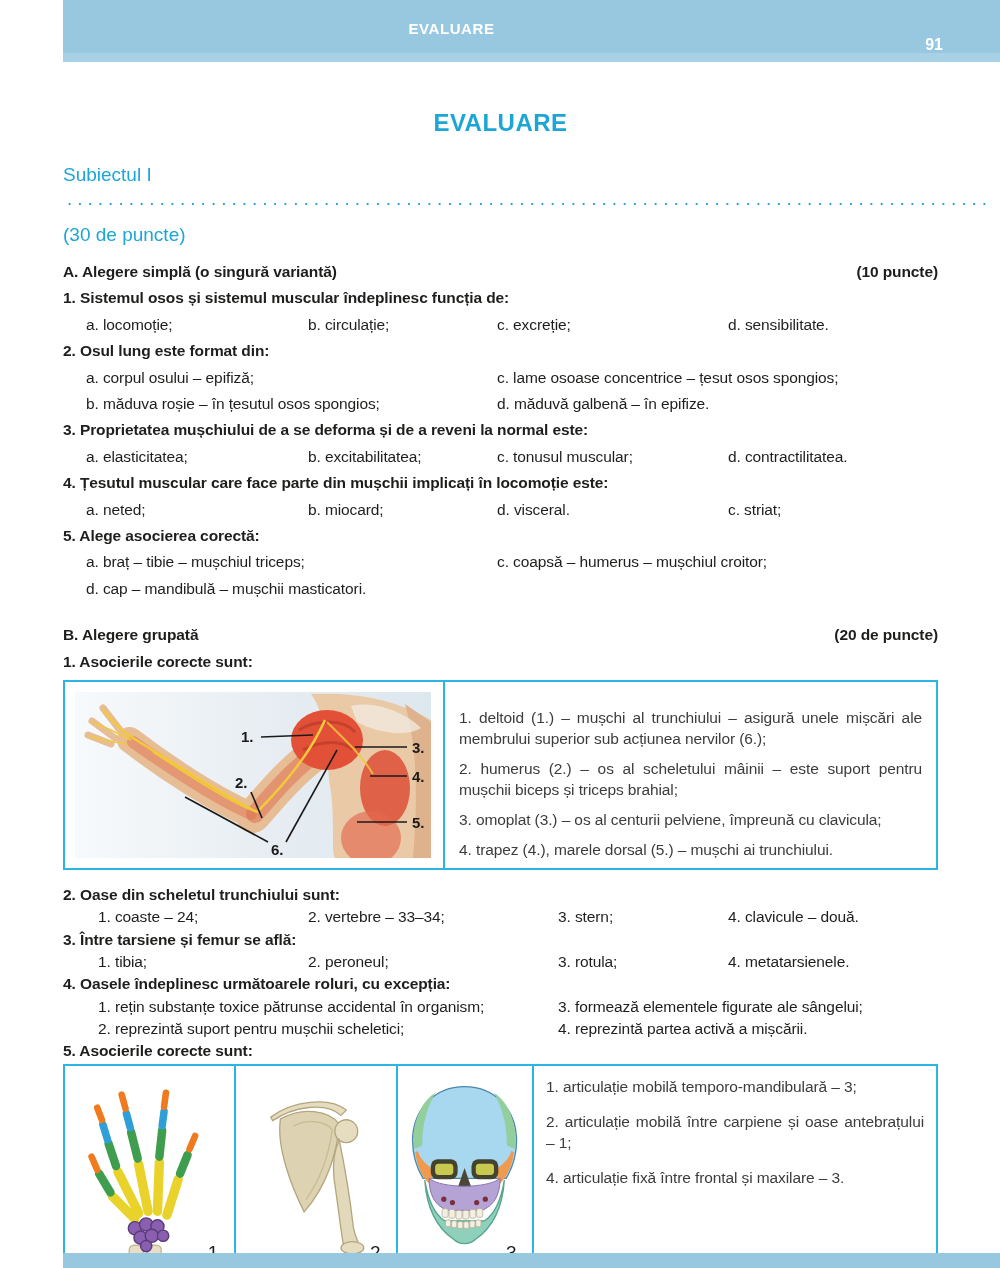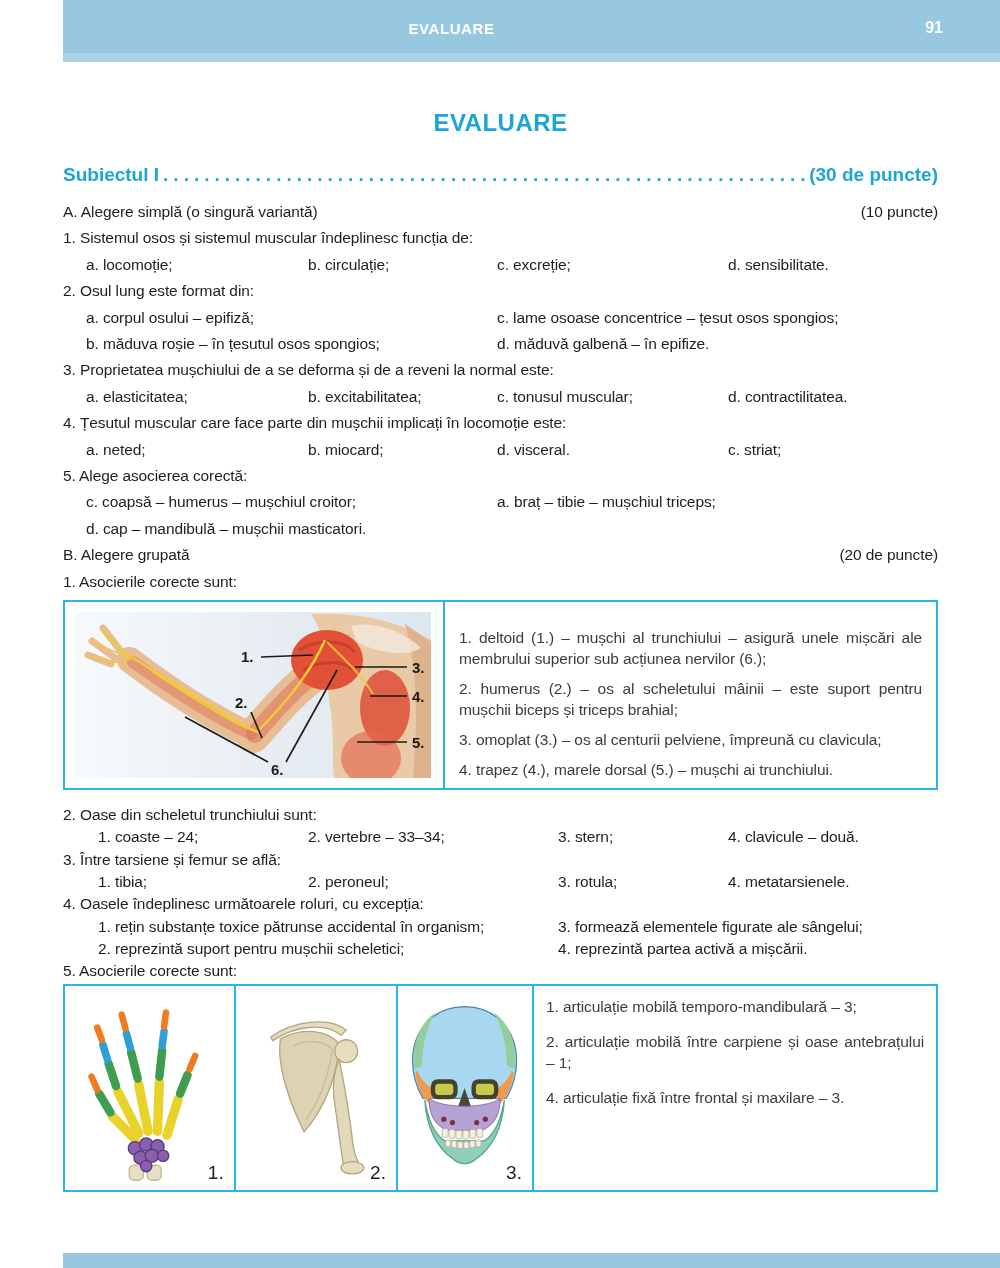--- a/index.html
+++ b/index.html
@@ -12,48 +12,48 @@
   .topbar{
     position:absolute;top:0;left:63px;right:0;height:62px;
     background:linear-gradient(#97c8e0 86%,#a9d1e5 86%);
   }
   .topbar-title{
     position:absolute;left:0;right:160px;top:0;height:56px;
     display:flex;align-items:center;justify-content:center;
     color:#ffffff;font-weight:700;font-size:15px;letter-spacing:.6px;
   }
   .topbar-page{
-    position:absolute;right:57px;top:0;height:56px;display:flex;align-items:center;
+    position:absolute;right:57px;top:17px;height:56px;display:flex;align-items:center;
     color:#ffffff;font-weight:700;font-size:16px;
   }
   
   .bottombar{position:absolute;bottom:0;left:63px;right:0;height:15px;background:#97c8e0;}
   
   .content{position:absolute;top:62px;left:63px;width:875px;}
   .title{
     margin:46px 0 0;text-align:center;
     color:#1ca6d8;font-size:24px;font-weight:700;letter-spacing:.5px;line-height:30px;
   }
   .subject-line{
     display:flex;align-items:baseline;margin-top:25px;
-    color:#1ca6d8;font-weight:700;font-size:19px;line-height:24px;
+    color:#1ca6d8;font-weight:400;font-size:19px;line-height:24px;flex-direction:column;
   }
   .sub-label{white-space:nowrap;}
   .sub-dots{flex:1;min-width:0;overflow:hidden;white-space:nowrap;letter-spacing:5px;padding:0 4px;}
-  .sub-points{white-space:nowrap;}
+  .sub-points{white-space:nowrap;margin-top:12px;}
   .secA{margin-top:12px;}
   .row{font-size:15.5px;line-height:26.4px;letter-spacing:-0.1px;}
   .b-rows .row{line-height:22.3px;}
-  .bold{font-weight:400;gap:20px;}
+  .bold{font-weight:700;gap:20px;}
   .split{display:flex;justify-content:space-between;}
   .opts4{display:grid;grid-template-columns:222px 189px 231px 1fr;padding-left:23px;}
   .opts2a{display:grid;grid-template-columns:411px 1fr;padding-left:23px;}
   .opts4b{display:grid;grid-template-columns:210px 250px 170px 1fr;padding-left:35px;}
   .opts2b{display:grid;grid-template-columns:460px 1fr;padding-left:35px;}
-  .secB-head{margin-top:0;}
+  .secB-head{margin-top:20px;}
   
   .figbox{
     margin-top:5px;display:flex;height:190px;box-sizing:border-box;
     border:2px solid #2cb5e2;background:#ffffff;
   }
   .fig-area{width:380px;box-sizing:border-box;border-right:2px solid #2cb5e2;padding:10px;}
   .fig-text{flex:1;padding:25px 14px 0;box-sizing:border-box;}
   .fig-text p{
     margin:0 0 9px;font-size:15.5px;line-height:21px;color:#3c3c3c;
     text-align:justify;letter-spacing:-0.1px;
@@ -135,22 +135,22 @@
       <div class="row bold">4. Țesutul muscular care face parte din mușchii implicați în locomoție este:</div>
       <div class="row opts4">
         <span>a. neted;</span>
         <span>b. miocard;</span>
         <span>d. visceral.</span>
         <span>c. striat;</span>
       </div>
 
       <div class="row bold">5. Alege asocierea corectă:</div>
       <div class="row opts2a">
+        <span>a. braț – tibie – mușchiul triceps;</span>
         <span>c. coapsă – humerus – mușchiul croitor;</span>
-        <span>a. braț – tibie – mușchiul triceps;</span>
       </div>
       <div class="row opts2a">
         <span>d. cap – mandibulă – mușchii masticatori.</span>
       </div>
     </div>
 
     <div class="secB">
       <div class="row bold split secB-head">
         <span>B. Alegere grupată</span>
         <span>(20 de puncte)</span>

